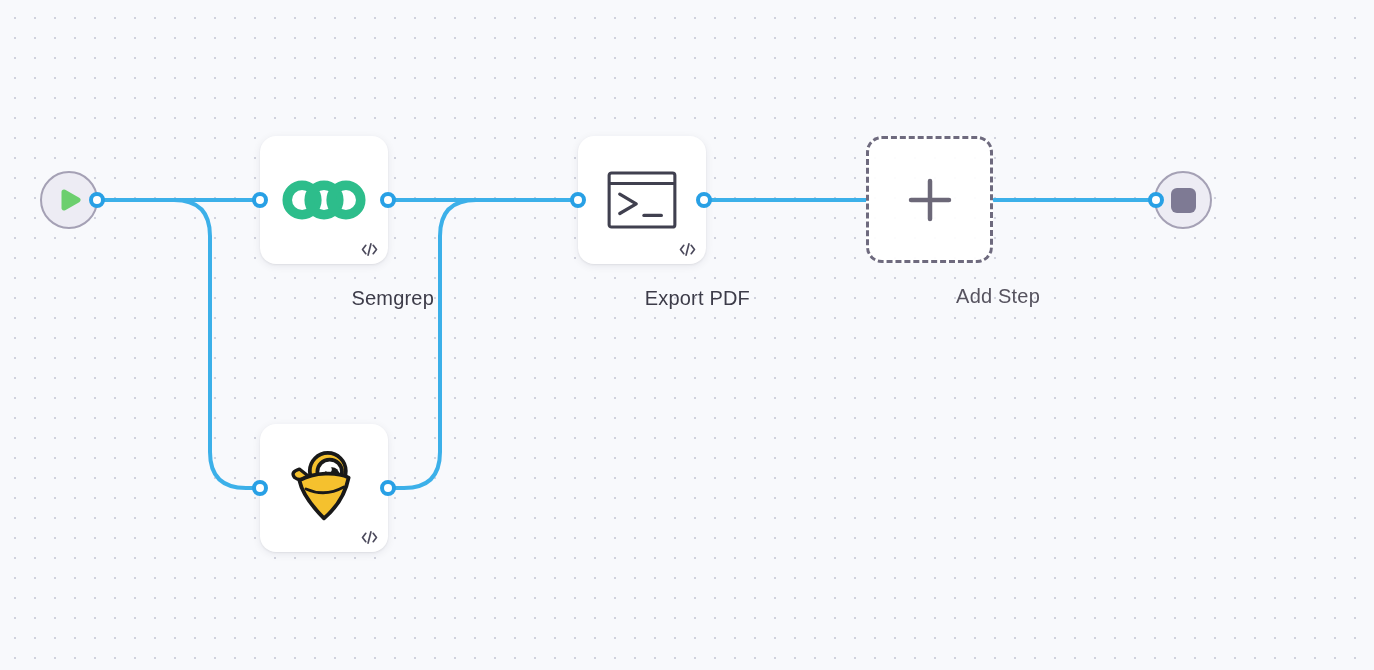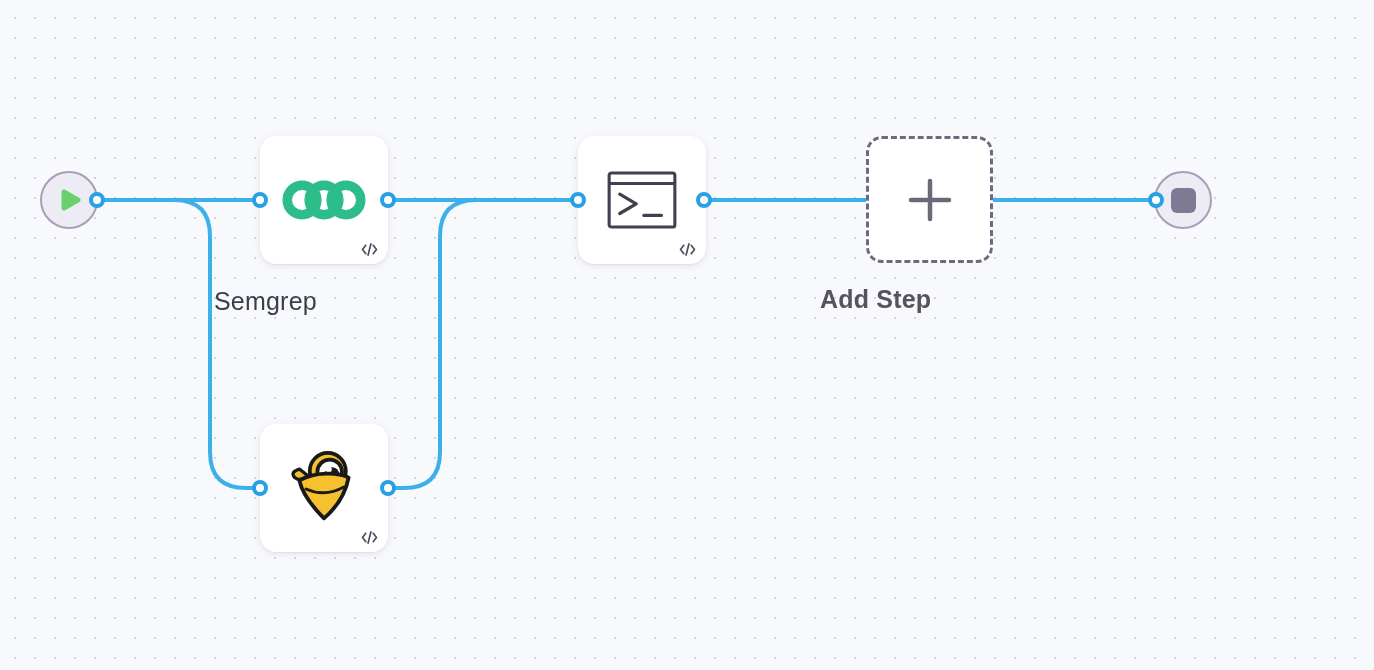--- a/index.html
+++ b/index.html
@@ -47,26 +47,26 @@
     cursor:pointer;
   }
   .port{
     position:absolute;z-index:3;
     width:8px;height:8px;border-radius:50%;
     background:#ffffff;border:4.5px solid #28a0e5;
     cursor:crosshair;
   }
   .node-label{
     position:absolute;z-index:2;
-    width:220px;text-align:left;
-    font-size:25px;font-weight:400;color:#3d3c49;
+    width:220px;text-align:right;
+    font-size:20px;font-weight:400;color:#3d3c49;
     letter-spacing:.2px;
     cursor:default;
   }
-  .node-label.muted{color:#56535f;font-weight:bold;}
+  .node-label.muted{color:#56535f;}
   .stop-square{width:25px;height:25px;border-radius:6px;background:#7e7a94;}
 </style>
 </head>
 <body>
 
 <div class="canvas">
 
   <svg class="edge-layer" width="1374" height="670" viewBox="0 0 1374 670">
     <path class="edge" d="M97,200 L260,200"></path>
     <path class="edge" d="M97,200 L174,200 Q210,200 210,236 L210,452 Q210,488 246,488 L260,488"></path>
@@ -128,20 +128,21 @@
         <polyline points="13,24 30,34 13,44" fill="none" stroke="#40404f" stroke-width="3.4" stroke-linecap="round" stroke-linejoin="round"></polyline>
         <line x1="38" y1="46" x2="56" y2="46" stroke="#40404f" stroke-width="3.4" stroke-linecap="round"></line>
       </svg>
     </span>
     <span class="badge">
       <svg width="17" height="13" viewBox="0 0 18 14">
         <path d="M5,2.5 L1.5,7 L5,11.5 M13,2.5 L16.5,7 L13,11.5 M10.5,1 L7.5,13" fill="none" stroke="#4c4a5c" stroke-width="1.8" stroke-linecap="round" stroke-linejoin="round"></path>
       </svg>
     </span>
   </div>
+  <div class="node-label" style="left:530px;top:287px;">Export PDF</div>
 
   <div class="node dashed" style="left:866px;top:136px;">
     <span style="line-height:0;">
       <svg width="48" height="48" viewBox="0 0 48 48">
         <path d="M24,5 V43 M5,24 H43" fill="none" stroke="#6c6878" stroke-width="4.5" stroke-linecap="round"></path>
       </svg>
     </span>
   </div>
   <div class="node-label muted" style="left:820px;top:285px;">Add Step</div>
 

